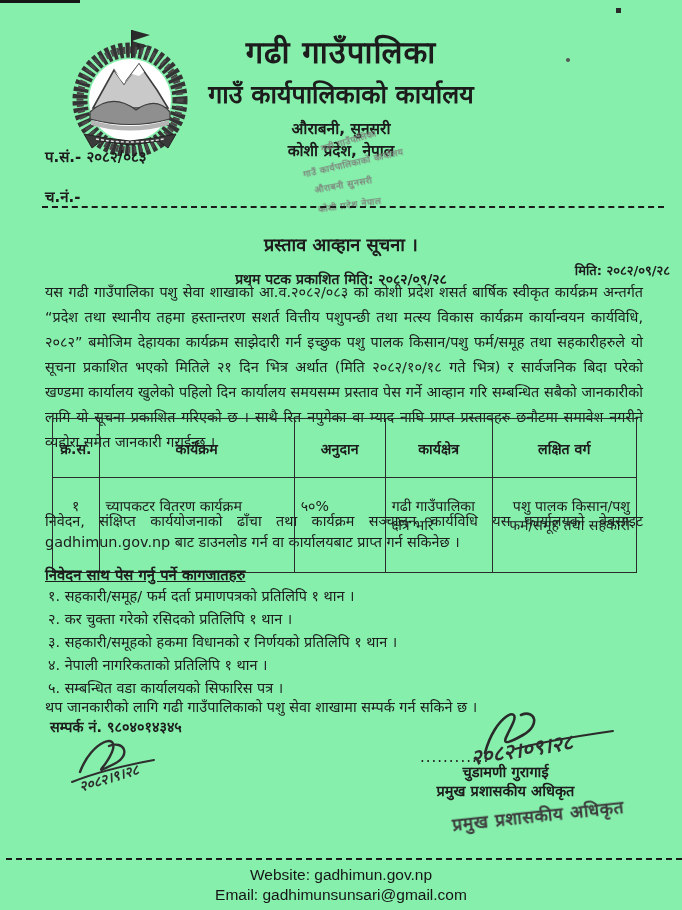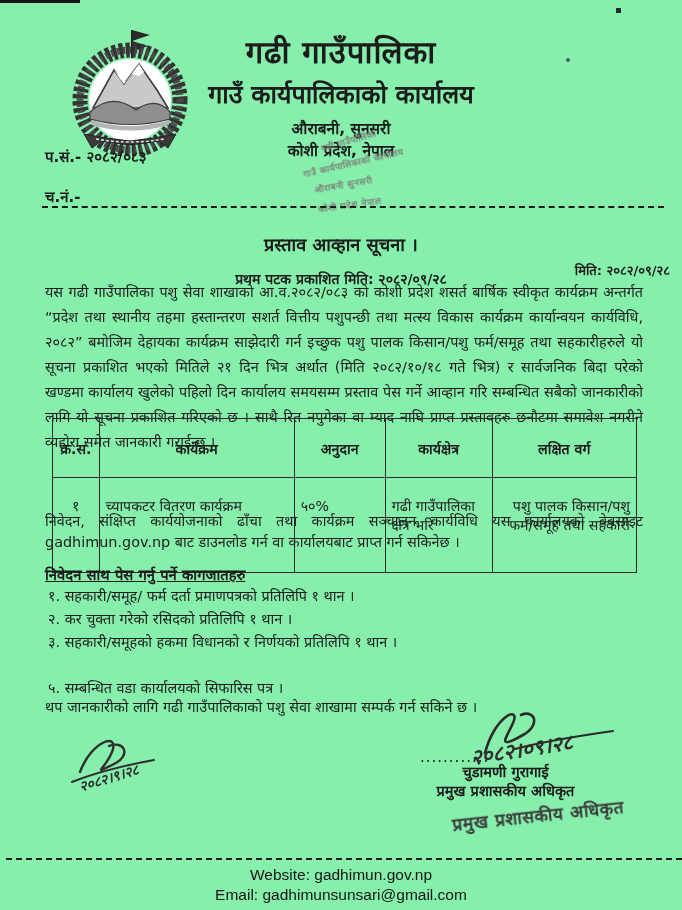--- a/index.html
+++ b/index.html
@@ -153,23 +153,25 @@
       </tr>
     </tbody>
   </table>
 
   <div class="abs after-table">निवेदन, संक्षिप्त कार्ययोजनाको ढाँचा तथा कार्यक्रम सञ्चालन कार्यविधि यस कार्यालयको वेबसाइट gadhimun.gov.np बाट डाउनलोड गर्न वा कार्यालयबाट प्राप्त गर्न सकिनेछ ।</div>
 
   <div class="abs docs-head">निवेदन साथ पेस गर्नु पर्ने कागजातहरु</div>
   <div class="abs doc-item di1">१. सहकारी/समूह/ फर्म दर्ता प्रमाणपत्रको प्रतिलिपि १ थान ।</div>
   <div class="abs doc-item di2">२. कर चुक्ता गरेको रसिदको प्रतिलिपि १ थान ।</div>
   <div class="abs doc-item di3">३. सहकारी/समूहको हकमा विधानको र निर्णयको प्रतिलिपि १ थान ।</div>
+  <div class="abs doc-item di4">४. नेपाली नागरिकताको प्रतिलिपि १ थान ।</div>
   <div class="abs doc-item di5">५. सम्बन्धित वडा कार्यालयको सिफारिस पत्र ।</div>
 
   <div class="abs contact-note">थप जानकारीको लागि गढी गाउँपालिकाको पशु सेवा शाखामा सम्पर्क गर्न सकिने छ ।</div>
+  <div class="abs contact-phone">सम्पर्क नं. ९८०४०१४३४५</div>
 
   <div class="abs sign-left">
     <svg width="150" height="80" viewBox="0 0 150 80">
       <path d="M18,42 C30,10 58,2 50,22 C44,38 28,46 52,34 C70,25 62,10 47,16" fill="none" stroke="#2e2e2e" stroke-width="2.4" stroke-linecap="round"></path>
       <path d="M10,52 C40,40 70,34 92,30" fill="none" stroke="#2e2e2e" stroke-width="2" stroke-linecap="round"></path>
     </svg>
   </div>
   <div class="abs hand left-date">२०८२।९।२८</div>
 
   <div class="abs right-flourish">

